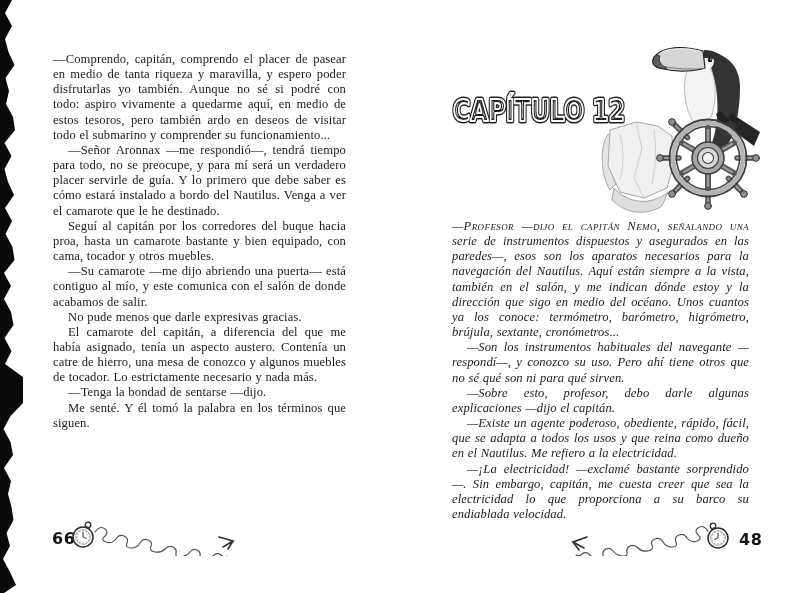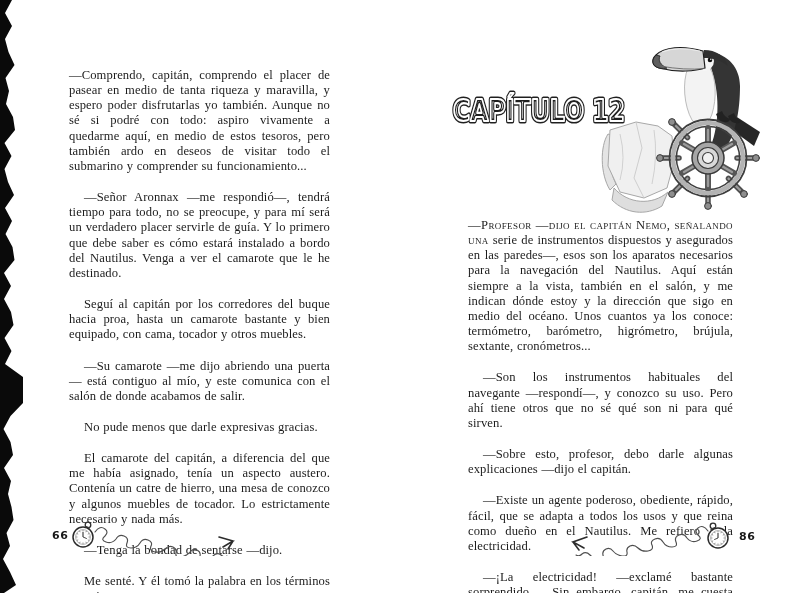--- a/index.html
+++ b/index.html
@@ -4,26 +4,26 @@
 <style>
   html,body{margin:0;padding:0;}
   body{width:800px;height:593px;position:relative;background:#ffffff;overflow:hidden;
        font-family:"Liberation Serif",serif;color:#1c1c1c;}
   .page{position:absolute;top:0;height:593px;}
   #left-page{left:0;width:400px;}
   #right-page{left:400px;width:400px;}
   .textblock{position:absolute;text-align:justify;font-size:12.6px;line-height:15.15px;
              letter-spacing:0.1px;word-spacing:0.4px;}
   #left-text{left:53px;top:52px;width:293px;}
-  #right-text{left:52px;top:202px;width:297px;}
-  .textblock p{margin:16px;}
+  #right-text{left:52px;top:219px;width:297px;font-style:italic;}
+  .textblock p{margin:0;}
   .textblock p.indent{text-indent:15px;}
   .smallcaps{font-variant-caps:small-caps;letter-spacing:0.4px;}
   .pagenum{position:absolute;font-family:"DejaVu Sans",sans-serif;font-weight:bold;
-           font-size:11px;color:#171717;letter-spacing:0.5px;}
+           font-size:16px;color:#171717;letter-spacing:0.5px;}
   #pagenum-left{left:52px;top:529px;}
   #pagenum-right{left:339px;top:530px;}
   #chapter-heading-svg{position:absolute;left:49px;top:87px;}
   #illustration-svg{position:absolute;left:170px;top:38px;}
   #footer-left-svg{position:absolute;left:45px;top:520px;}
   #footer-right-svg{position:absolute;left:155px;top:520px;}
   #torn-edge-svg{position:absolute;left:0;top:0;}
   svg{display:block;}
 </style>
 </head>
@@ -172,21 +172,21 @@
   </svg>
 
   <div class="textblock" id="right-text">
     <p><span class="smallcaps">—Profesor —dijo el capitán Nemo, señalando una</span> <span>serie de instrumentos dispuestos y asegurados en las paredes—, esos son los aparatos necesarios para la navegación del Nautilus. Aquí están siempre a la vista, también en el salón, y me indican dónde estoy y la dirección que sigo en medio del océano. Unos cuantos ya los conoce: termómetro, barómetro, higrómetro, brújula, sextante, cronómetros...</span></p>
     <p class="indent">—Son los instrumentos habituales del navegante —respondí—, y conozco su uso. Pero ahí tiene otros que no sé qué son ni para qué sirven.</p>
     <p class="indent">—Sobre esto, profesor, debo darle algunas explicaciones —dijo el capitán.</p>
     <p class="indent">—Existe un agente poderoso, obediente, rápido, fácil, que se adapta a todos los usos y que reina como dueño en el Nautilus. Me refiero a la electricidad.</p>
     <p class="indent">—¡La electricidad! —exclamé bastante sorprendido—. Sin embargo, capitán, me cuesta creer que sea la electricidad lo que proporciona a su barco su endiablada velocidad.</p>
   </div>
 
-  <span class="pagenum" id="pagenum-right">86</span>
+  <span class="pagenum" id="pagenum-right">48</span>
 
   <svg id="footer-right-svg" width="210" height="36" viewBox="0 0 210 36">
     <path d="M32,17 L18,22 L29,28 M18,22 L24,30" fill="none" stroke="#2c2c2c" stroke-width="1.6" stroke-linecap="round"></path>
     <use href="#sq" transform="translate(153,11) scale(-1,1)"></use>
     <use href="#watch" transform="translate(163,18) scale(-1,1)"></use>
   </svg>
 </div>
 
 <svg id="torn-edge-svg" width="28" height="593" viewBox="0 0 28 593">
   <polygon id="tear-poly" points="0,0 12,0 5,13 12,26 5,39 8.5,52 14.5,65 5.5,78 9,91 6,104 13,117 15,130 4.5,143 11.5,156 4.5,169 8,182 14,195 5,208 12,221 5.5,234 12.5,247 14.5,260 4,273 11,286 4,299 11,312 13.5,325 4.5,338 11.5,351 5,364 23,377 23,390 23,403 10.5,416 3.5,429 10.5,442 13,455 4,468 11,481 8,494 11.5,507 13.5,520 6.5,533 10,546 3,559 10,572 16,585 4,593 0,593" fill="#0a0a0a"></polygon>

